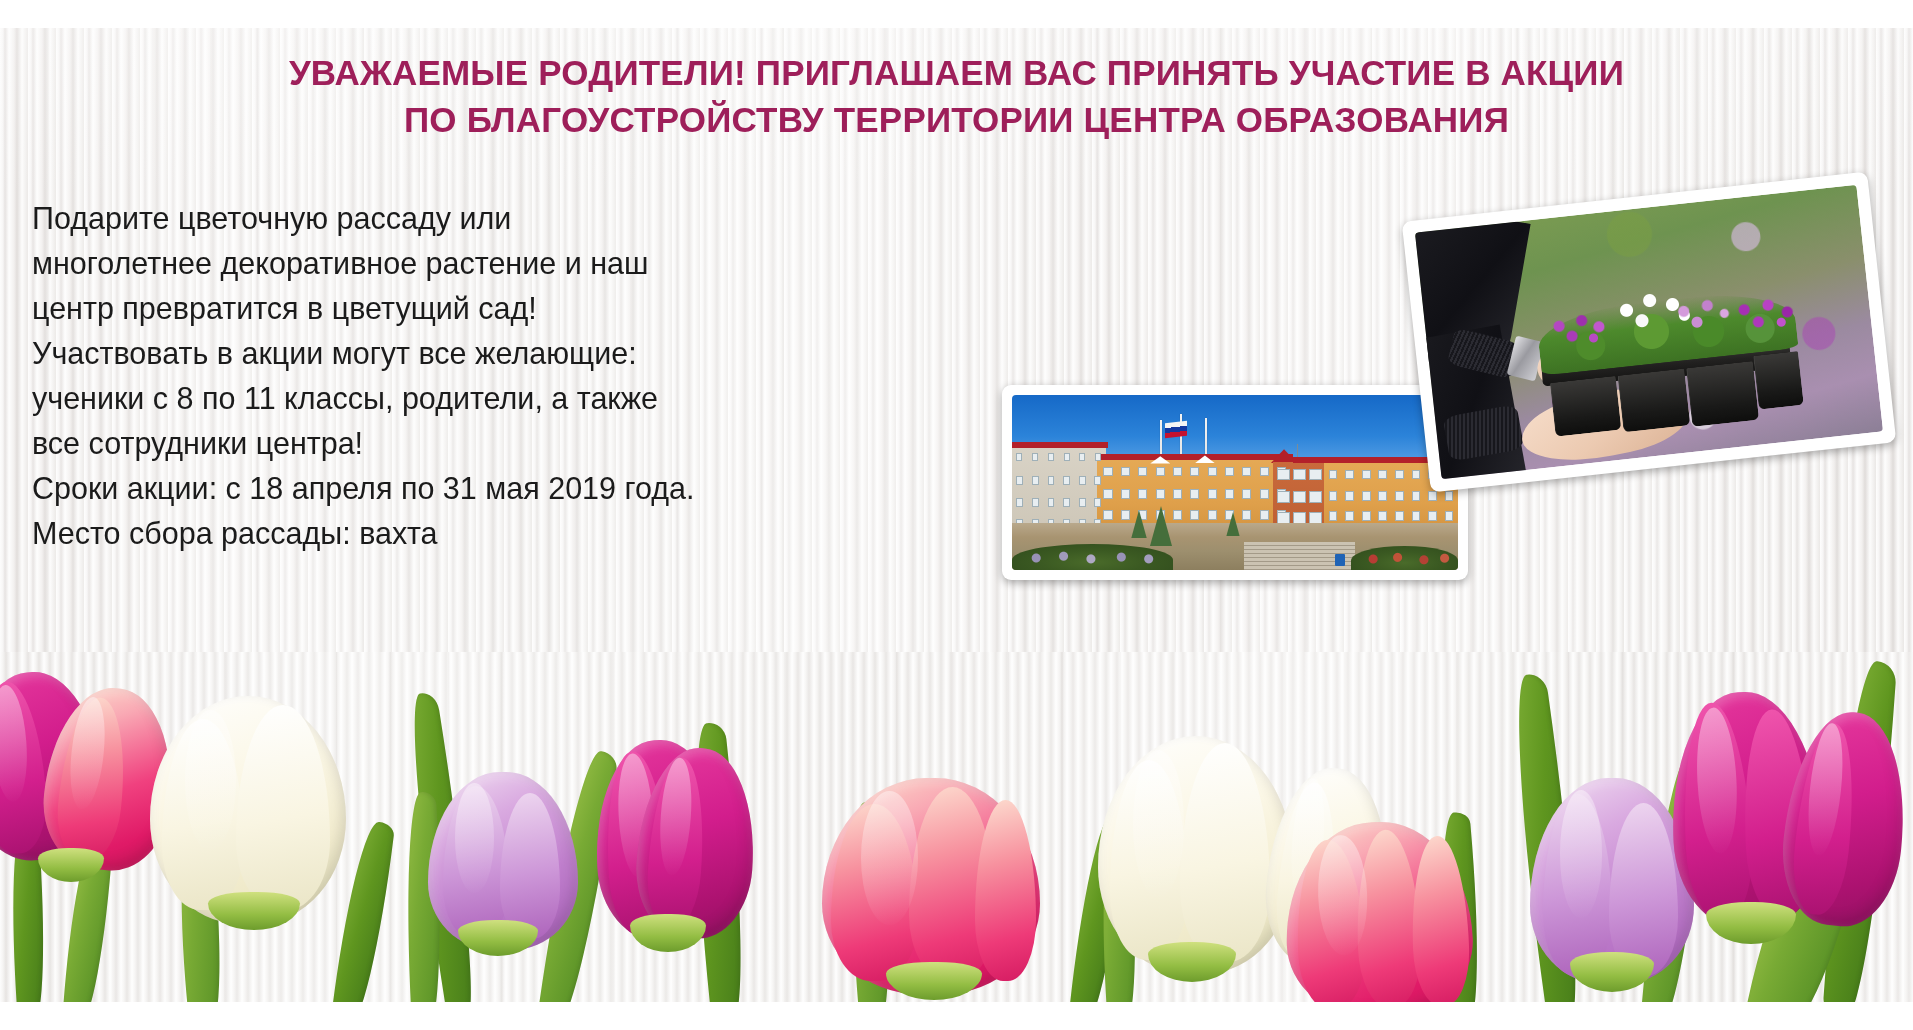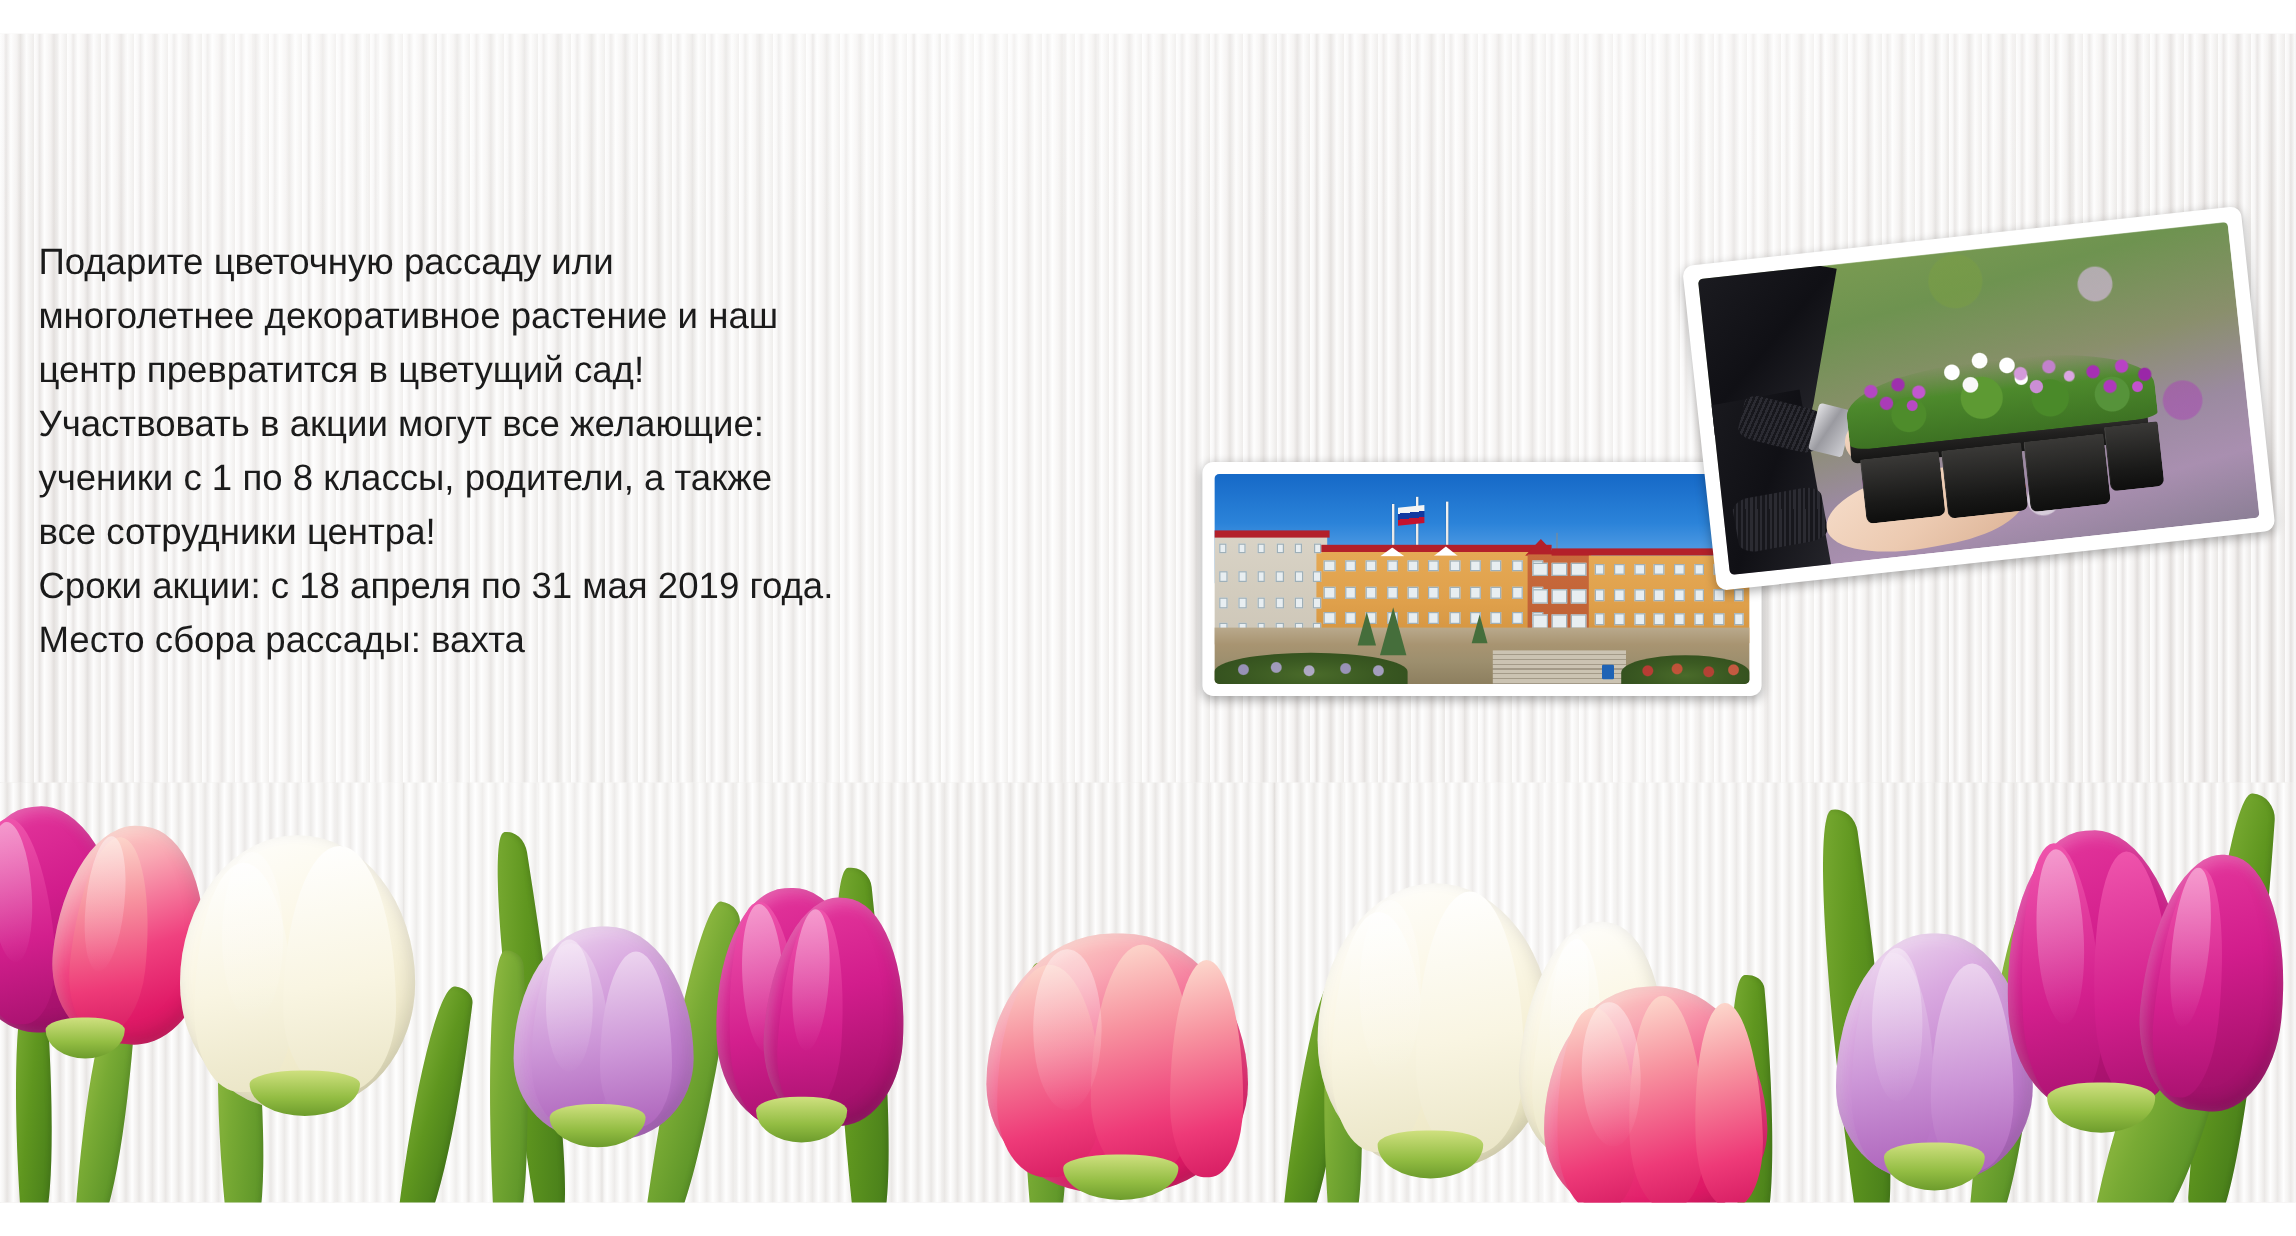--- a/index.html
+++ b/index.html
@@ -353,26 +353,28 @@
 </head>
 <body>
 
 <div id="poster">
 
   <div class="wood-bg"></div>
   <div class="wood-shade"></div>
   <div class="band-top"></div>
   <div class="band-bottom"></div>
 
+  <div class="headline">УВАЖАЕМЫЕ РОДИТЕЛИ! ПРИГЛАШАЕМ ВАС ПРИНЯТЬ УЧАСТИЕ В АКЦИИ
+ПО БЛАГОУСТРОЙСТВУ ТЕРРИТОРИИ ЦЕНТРА ОБРАЗОВАНИЯ</div>
 
   <div class="body-text">  Подарите цветочную рассаду или
 многолетнее декоративное растение и наш
 центр превратится в цветущий сад!
   Участвовать в акции могут все желающие:
-ученики с 1 по 8 классы, родители, а также
+ученики с 8 по 11 классы, родители, а также
 все сотрудники центра!
   Сроки акции: с 18 апреля по 31 мая 2019 года.
 Место сбора рассады: вахта</div>
 
   <div class="photo-card" id="school-card">
     <div class="photo-inner">
       <div class="sky"></div>
 
       <div class="antenna" style="left:64%;top:28%;height:22px;"></div>
 

